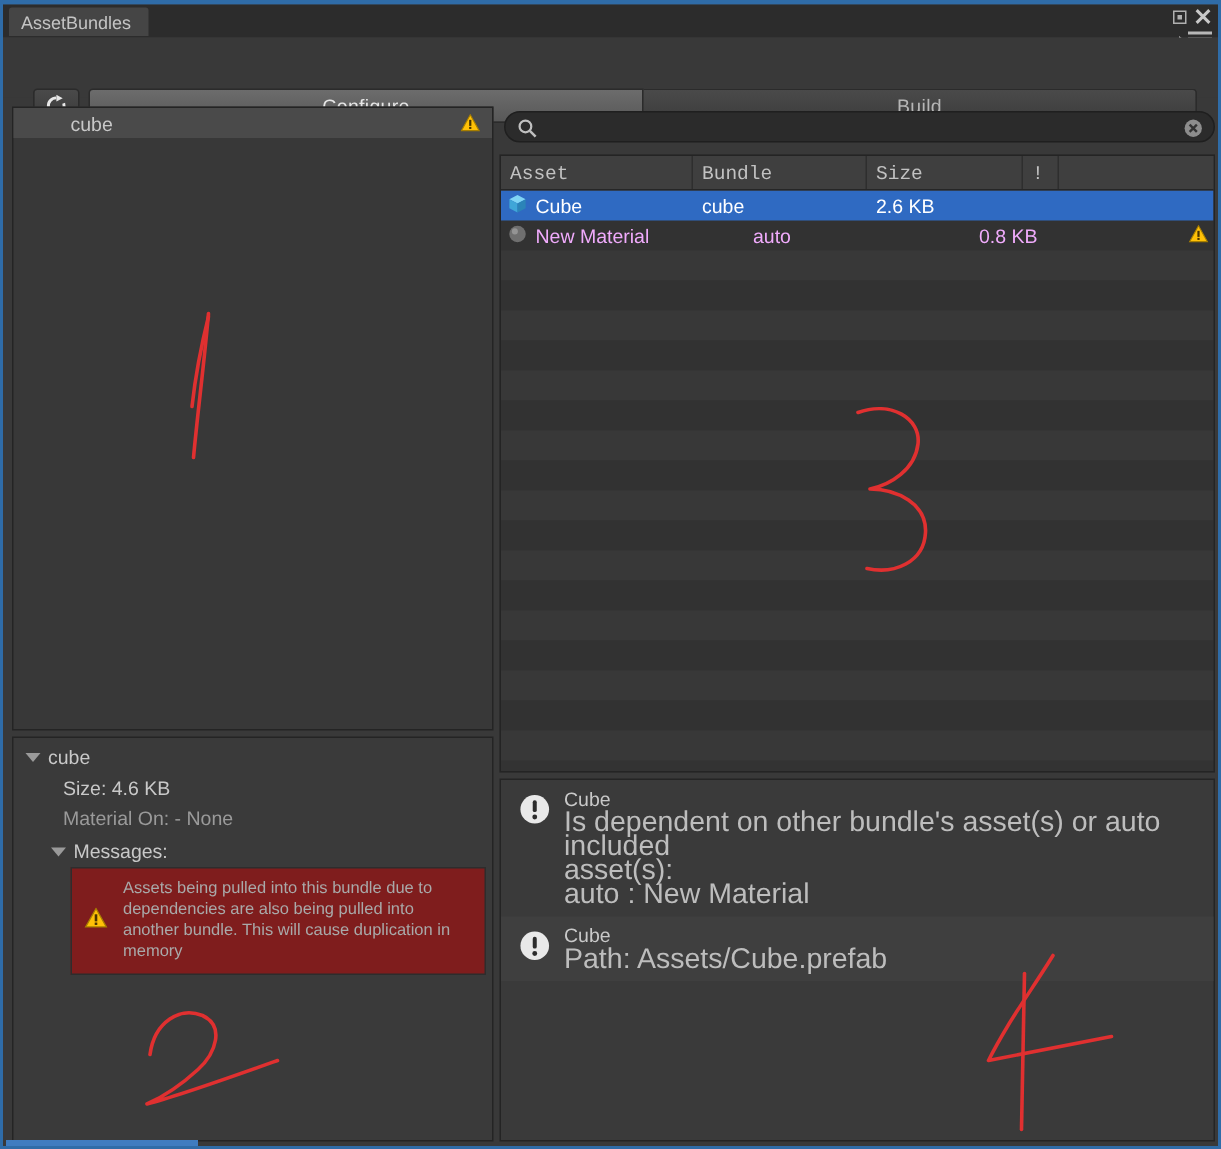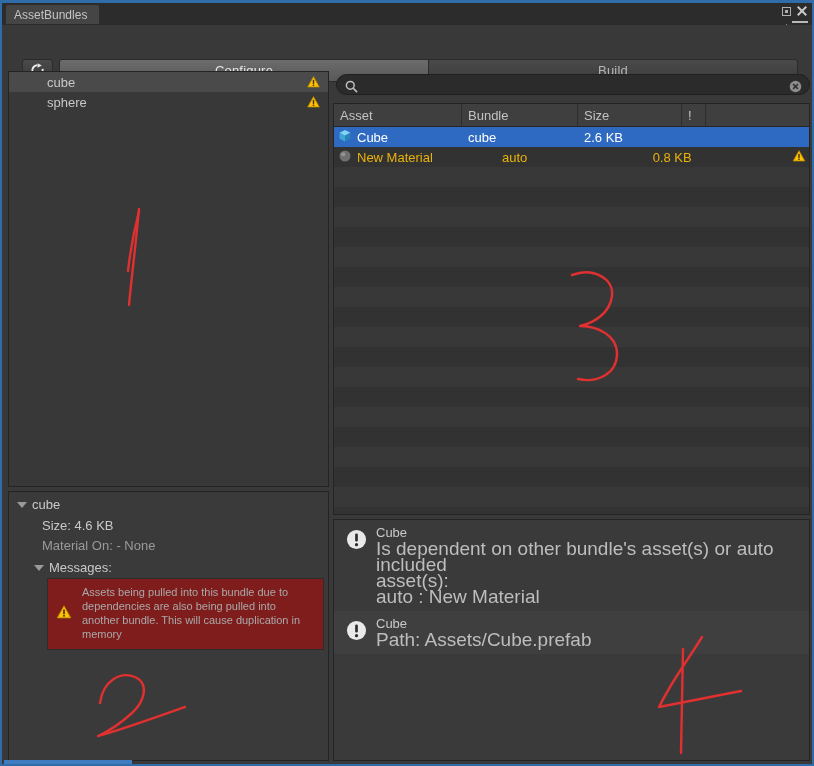--- a/index.html
+++ b/index.html
@@ -132,38 +132,38 @@
   #search-clear{ position:absolute; right: 7px; top: 4px; }
 
   
   #col-head {
     position:absolute; left:0; top:0; right:0; height: 23px;
     background: #3f3f3f; border-bottom: 1px solid #262626;
     display:flex; align-items:center;
     color: #c2c2c2; font-size: 13px;
   }
   .col { position:relative; height: 100%; display:flex; align-items:center;
-         padding-left: 6px; border-right: 1px solid #2e2e2e; }
+         padding-left: 6px; border-right: 1px solid #2e2e2e; font-family: Liberation Mono, monospace; }
   .c-asset  { width: 128px; }
   .c-bundle { width: 116px; }
   .c-size   { width: 104px; text-align: center; }
   .c-warn   { width: 24px; }
   .c-rest   { flex:1; border-right:0; }
 
   #rows { position:absolute; left:0; top: 23px; right:0; bottom:0; overflow:hidden; }
   .stripe { height: 20px; }
   .stripe.odd  { background: #383838; }
   .stripe.even { background: #323232; }
 
   .asset-row {
     position:absolute; left:0; right:0; height: 20px;
     display:flex; align-items:center; font-size: 13px;
   }
   .asset-row.r0 { top: 0;  background:#2f6ac2; color:#ffffff; }
-  .asset-row.r1 { top: 20px; background: transparent; color:#eab308;gap:40px; }
+  .asset-row.r1 { top: 20px; background: transparent; color:#f0abfc;gap:40px; }
   .cell { padding-left: 6px; display:flex; align-items:center; }
   .cell.c-asset { padding-left: 4px; gap: 5px; }
 
   
   .d-line { font-size: 13px; color: #c9c9c9; }
   #d-head { position:absolute; left: 8px; top: 5px; display:flex; align-items:center; gap:5px; }
   #d-size { position:absolute; left: 33px; top: 26px; }
   #d-dep  { position:absolute; left: 33px; top: 46px; color:#9a9a9a; }
   #d-msg-head { position:absolute; left: 25px; top: 68px; display:flex; align-items:center; gap:5px; }
   #d-msg-box {
@@ -233,30 +233,20 @@
       </div>
       <div class="tabbtn">
         <span>Build</span>
       </div>
     </div>
   </div>
 
   <div class="panel" id="tree-panel">
     <div class="tree-row sel">
       <span>cube</span>
-      <span class="warn">
-        <svg width="13" height="12" viewBox="0 0 14 13">
-          <path d="M7 0.6 L13.4 12 L0.6 12 Z" fill="#ffc107" stroke="#a87f00" stroke-width="0.8"></path>
-          <rect x="6.2" y="4.2" width="1.6" height="4.4" fill="#4a3500"></rect>
-          <rect x="6.2" y="9.3" width="1.6" height="1.5" fill="#4a3500"></rect>
-        </svg>
-      </span>
-    </div>
-    <div class="tree-row">
-      <span>sphere</span>
       <span class="warn">
         <svg width="13" height="12" viewBox="0 0 14 13">
           <path d="M7 0.6 L13.4 12 L0.6 12 Z" fill="#ffc107" stroke="#a87f00" stroke-width="0.8"></path>
           <rect x="6.2" y="4.2" width="1.6" height="4.4" fill="#4a3500"></rect>
           <rect x="6.2" y="9.3" width="1.6" height="1.5" fill="#4a3500"></rect>
         </svg>
       </span>
     </div>
   </div>
 

